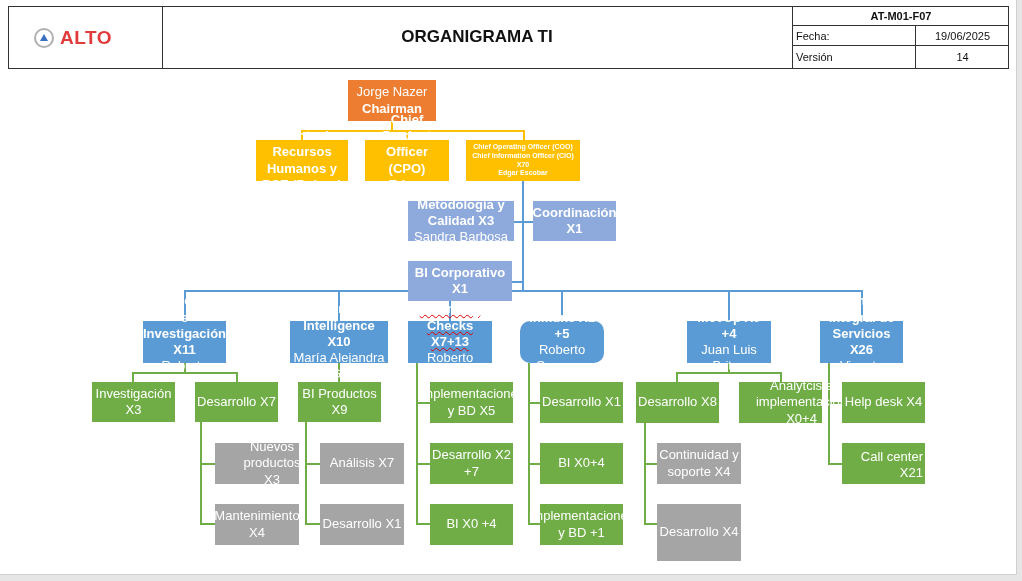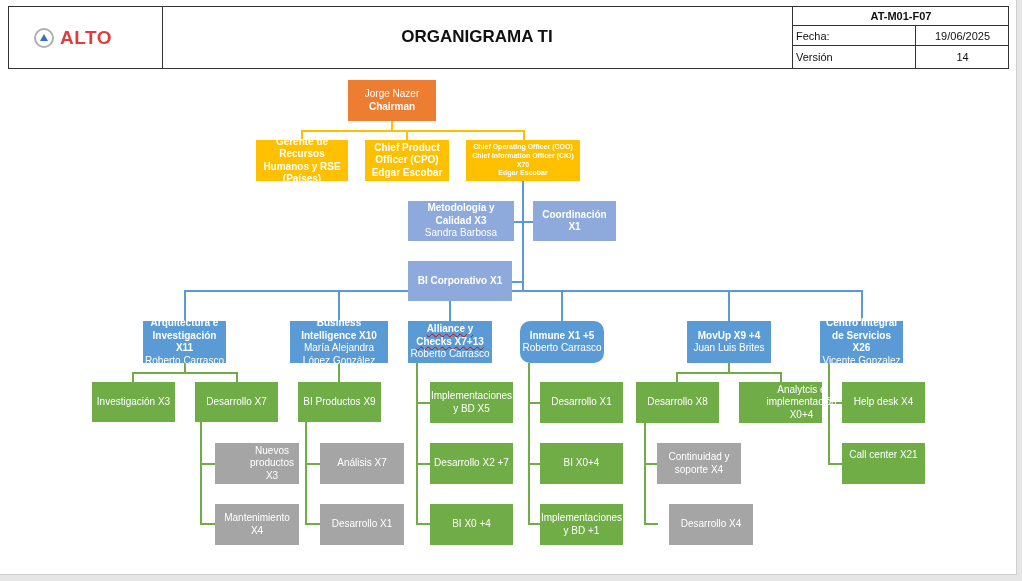--- a/index.html
+++ b/index.html
@@ -5,21 +5,21 @@
   html,body{margin:0;padding:0;}
   body{width:1022px;height:581px;position:relative;overflow:hidden;background:#e6e6e6;font-family:"Liberation Sans",sans-serif;}
   .page{position:absolute;left:0;top:0;width:1016px;height:574px;background:#fff;border-right:1px solid #d0d0d0;border-bottom:1px solid #d0d0d0;}
   .hdr{position:absolute;border:1px solid #333;box-sizing:border-box;}
   .hcell{position:absolute;box-sizing:border-box;font-size:11px;color:#111;display:flex;align-items:center;}
   .logo{position:absolute;left:34px;top:27px;display:flex;align-items:center;}
   .logo-circle{width:20px;height:20px;border-radius:50%;border:2px solid #b0b0b0;box-sizing:border-box;position:relative;}
   .logo-tri{position:absolute;left:4px;top:4px;width:0;height:0;border-left:4px solid transparent;border-right:4px solid transparent;border-bottom:7px solid #3a6fbf;}
   .logo-text{margin-left:6px;font-weight:bold;font-size:19px;color:#e23b3b;letter-spacing:0.5px;}
   .title{position:absolute;left:162px;top:6px;width:630px;height:62px;display:flex;align-items:center;justify-content:center;font-weight:bold;font-size:17px;color:#111;}
-  .box{position:absolute;box-sizing:border-box;color:#fff;font-size:10px;text-align:center;display:flex;flex-direction:column;align-items:center;justify-content:center;line-height:1.25;padding:2px;}
+  .box{position:absolute;box-sizing:border-box;color:#fff;font-size:13px;text-align:center;display:flex;flex-direction:column;align-items:center;justify-content:center;line-height:1.25;padding:2px;}
   .box b{font-weight:bold;}
   .orange{background:#ED7D31;}
   .yellow{background:#FFC000;font-weight:bold;}
   .lblue{background:#8EA9DB;}
   .blue{background:#5B9BD5;}
   .green{background:#70AD47;}
   .gray{background:#A5A5A5;}
   .ln{position:absolute;}
   .ly{background:#FFC000;}
   .lb{background:#5B9BD5;}
@@ -205,24 +205,24 @@
 
   <div class="box green" style="left:636px;top:382px;width:83px;height:41px;">
       <span>Desarrollo X8</span>
     </div>
   <div class="box green" style="left:739px;top:382px;width:83px;height:41px;padding-left:44px;">
       <span>Analytcis e implementación X0+4</span>
     </div>
   <div class="box gray" style="left:657px;top:443px;width:84px;height:41px;">
       <span>Continuidad y soporte X4</span>
     </div>
-  <div class="box gray" style="left:657px;top:504px;width:84px;height:41px;margin-left:12px;">
+  <div class="box gray" style="left:657px;top:504px;width:84px;height:57px;">
       <span>Desarrollo X4</span>
     </div>
 
   <div class="box green" style="left:842px;top:382px;width:83px;height:41px;">
       <span>Help desk X4</span>
     </div>
-  <div class="box green" style="left:842px;top:443px;width:83px;height:41px;justify-content:flex-start;padding-top:6px;">
+  <div class="box green" style="left:842px;top:443px;width:83px;height:41px;justify-content:flex-start;padding-top:6px;text-align:right;">
       <span>Call center X21</span>
     </div>
 
 </div>
 
 </body></html>

